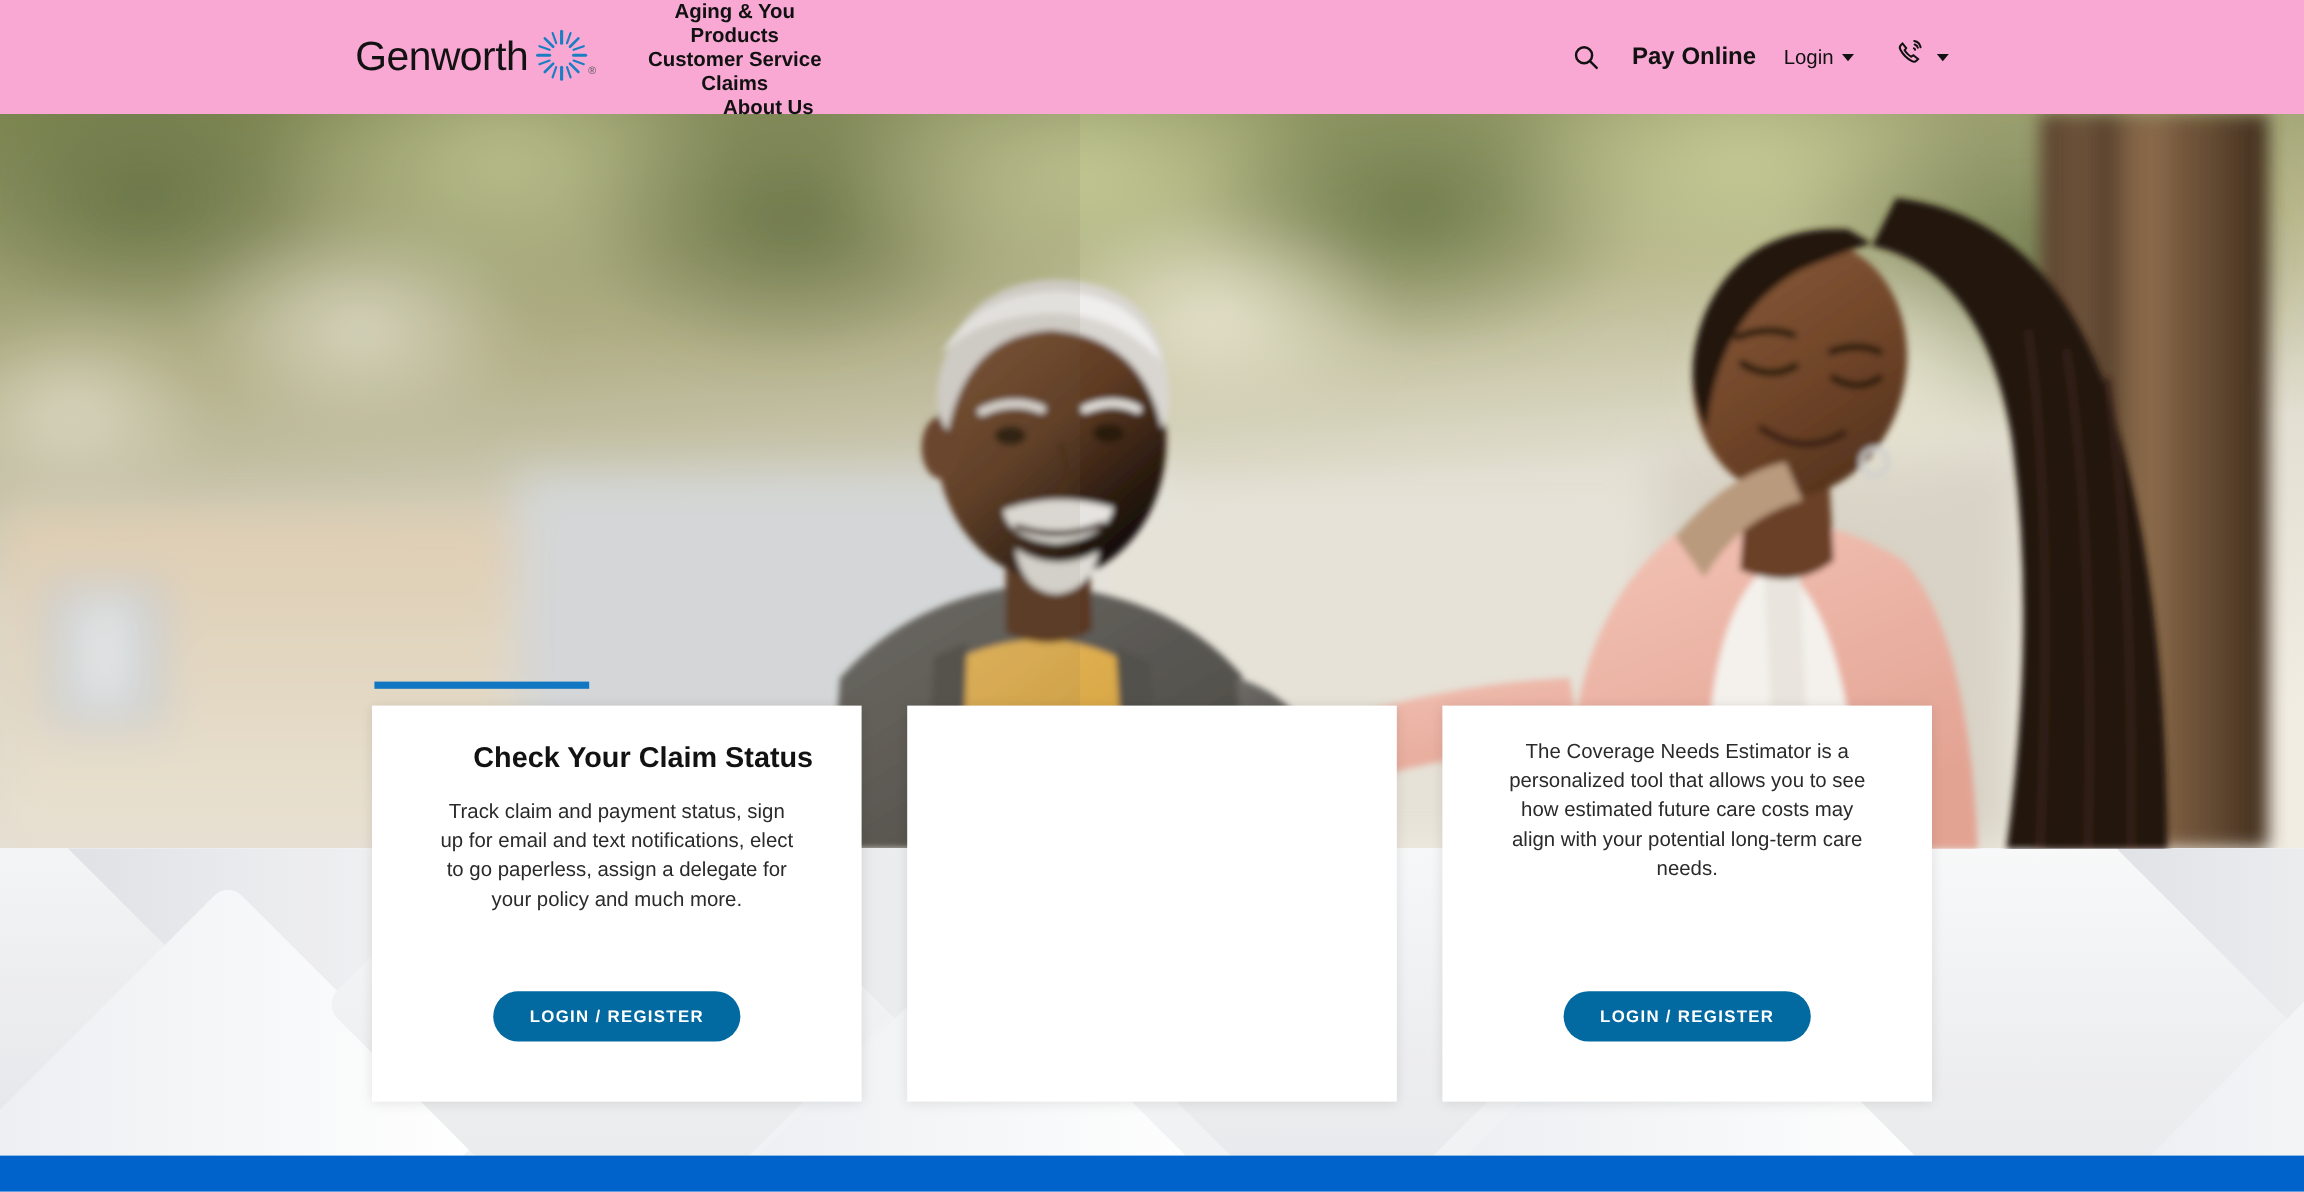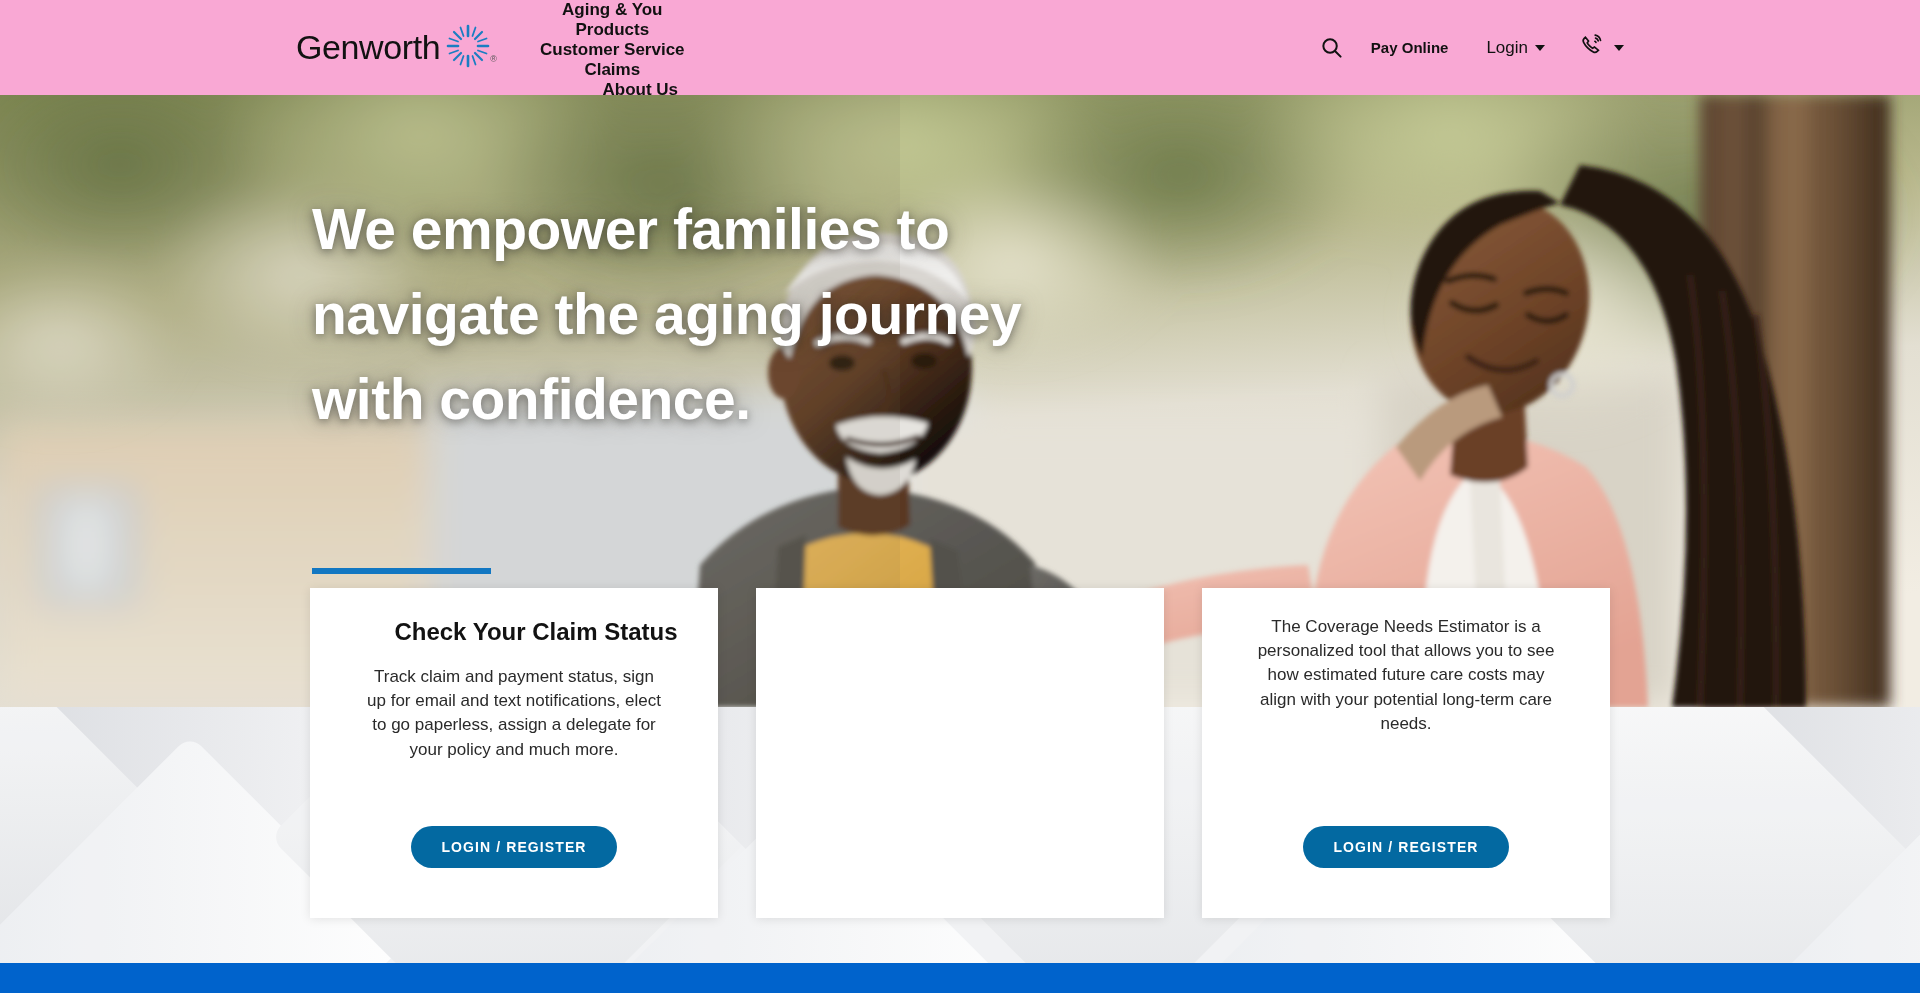--- a/index.html
+++ b/index.html
@@ -42,22 +42,22 @@
 
   .header-right {
     position: absolute; right: 296px; top: 0; height: 95px;
     display: flex; align-items: center; gap: 0;
   }
   .search-btn {
     width: 34px; height: 34px; display: flex; align-items: center;
     justify-content: center; cursor: pointer; margin-right: 22px;
   }
   .pay-online {
-    font-size: 15px; font-weight: 700; color: #111; cursor: pointer;
-    white-space: nowrap; margin-right: 38px;
+    font-size: 20px; font-weight: 700; color: #111; cursor: pointer;
+    white-space: nowrap; margin-right: 23px;
   }
   .login-wrap {
     display: flex; align-items: center; gap: 7px; cursor: pointer; margin-right: 34px;
   }
   .login-label { font-size: 17px; font-weight: 400; color: #111; }
   .caret {
     width: 0; height: 0;
     border-left: 5px solid transparent;
     border-right: 5px solid transparent;
     border-top: 6px solid #111;
@@ -305,21 +305,20 @@
                Q 1110 556 1200 540 Q 1280 528 1320 540 Z" fill="url(#pinkG)"></path>
 
       <path d="M 1030 534 q -40 12 -48 38 q 14 22 50 16 q 32 -8 40 -30 Z" fill="#7a4e30"></path>
 
       <circle cx="1562" cy="290" r="11" fill="none" stroke="#cfcfcf" stroke-width="4"></circle>
     </g>
 
     <rect x="0" y="0" width="900" height="612" fill="#7a6a55" opacity="0.10"></rect>
   </svg>
 
-  <div class="hero-headline">We empower families to navigate the aging journey with confidence.</div>
   <div class="hero-rule"></div>
 </div>
 
 <div class="lower">
   <svg class="pattern" viewBox="0 0 2000 580" preserveAspectRatio="none">
     <defs>
       <linearGradient id="d1" x1="0" y1="0" x2="1" y2="1">
         <stop offset="0%" stop-color="#ffffff"></stop>
         <stop offset="100%" stop-color="#e2e4e7"></stop>
       </linearGradient>

